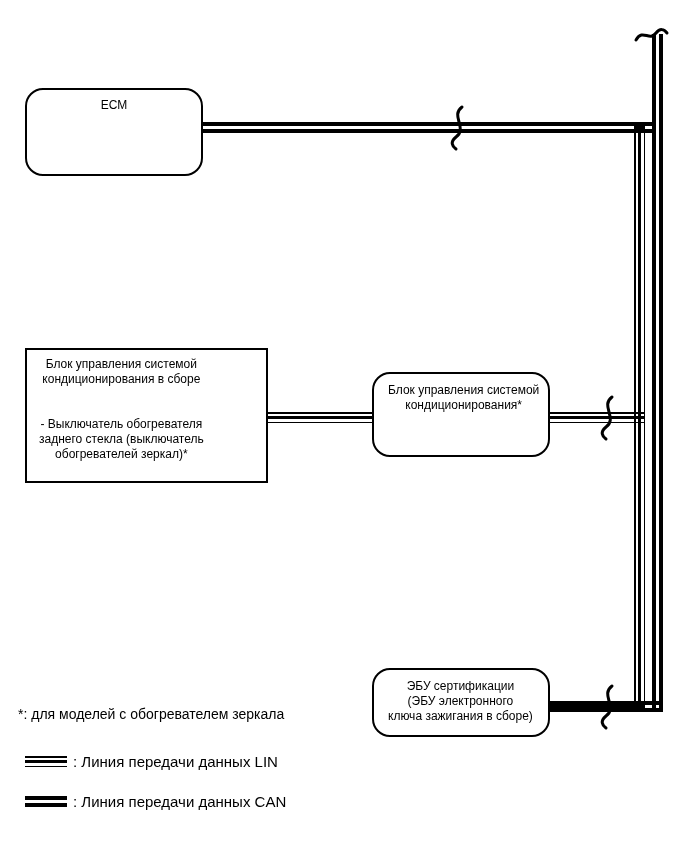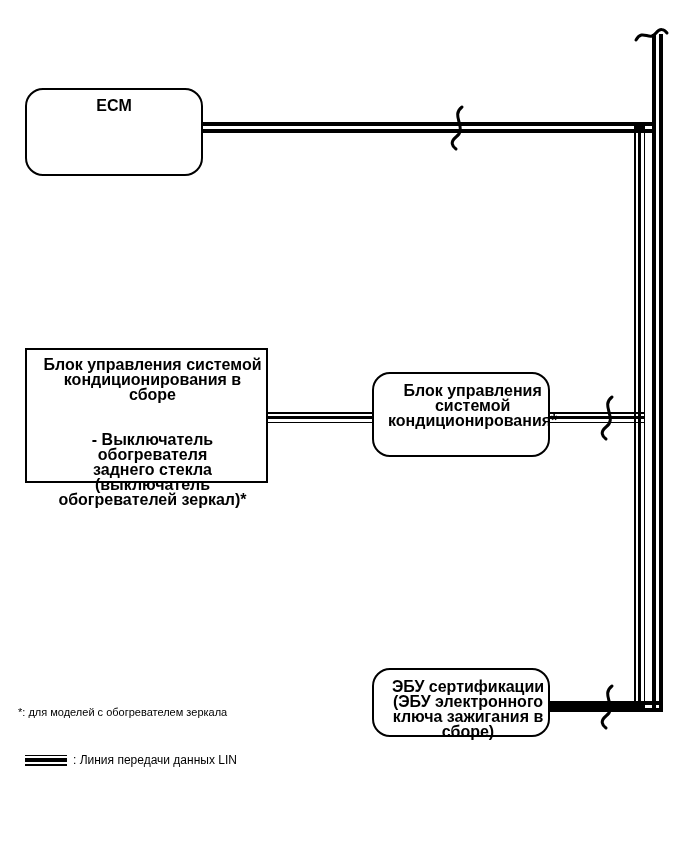--- a/index.html
+++ b/index.html
@@ -25,25 +25,24 @@
     background: #fff;
   }
   .node.rounded {
     border-radius: 18px;
   }
   .node.square {
     border-radius: 0;
   }
   .node-label {
     position: absolute;
-    font-size: 16px;
+    font-size: 12px;
     line-height: 15px;
     white-space: pre-line;
     color: #000;
-    font-weight: bold;
   }
   .label-center {
     left: 0;
     right: 0;
     text-align: center;
   }
   .label-left {
     text-align: center;
   }
   
@@ -124,26 +123,26 @@
     position: absolute;
     display: flex;
     align-items: center;
   }
   .legend-swatch {
     position: relative;
     width: 42px;
     margin-right: 6px;
   }
   .legend-text {
-    font-size: 12px;
+    font-size: 15px;
     white-space: nowrap;
   }
   .footnote {
     position: absolute;
-    font-size: 11px;
+    font-size: 14px;
     white-space: nowrap;
   }
 </style>
 </head>
 <body>
 
 <div id="diagram">
 
   <div class="line can-h" style="left:200px; top:122px; width:452px;"></div>
 
@@ -216,14 +215,20 @@
 
   <div class="legend-row" style="left:25px; top:753px;">
     <div class="legend-swatch">
       <div class="line lin-h" style="position:relative; left:0; top:0; width:42px;">
           <i></i>
         </div>
     </div>
     <div class="legend-text">: Линия передачи данных LIN</div>
   </div>
 
+  <div class="legend-row" style="left:25px; top:793px;">
+    <div class="legend-swatch">
+      <div class="line can-h" style="position:relative; left:0; top:0; width:42px;"></div>
+    </div>
+    <div class="legend-text">: Линия передачи данных CAN</div>
+  </div>
 
 </div>
 
 </body></html>

